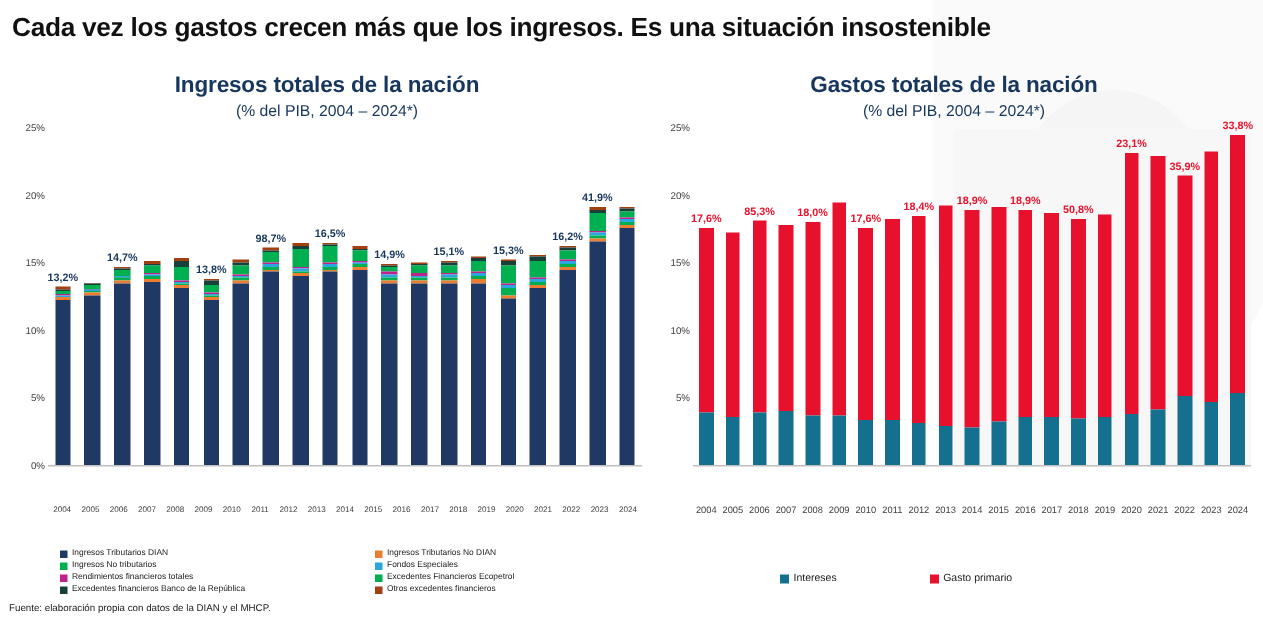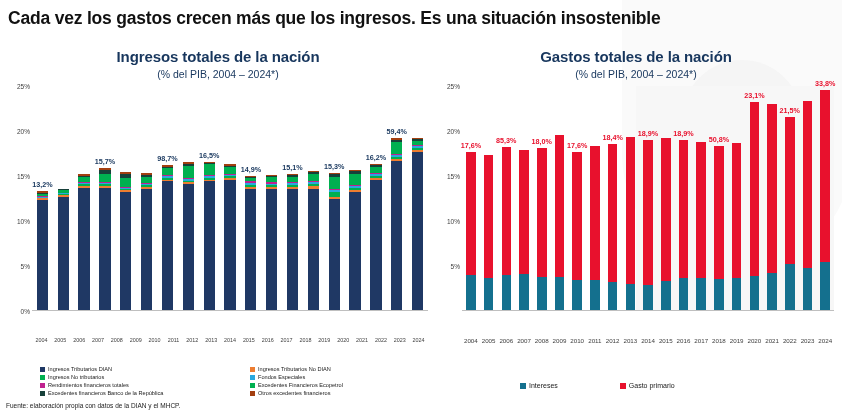--- a/index.html
+++ b/index.html
@@ -152,54 +152,67 @@
               <div class="seg" style="height: 1.8px; background: rgb(237, 125, 49);"></div>
               <div class="seg" style="height: 0.9px; background: rgb(0, 176, 80);"></div>
               <div class="seg" style="height: 0.72px; background: rgb(41, 168, 223);"></div>
               <div class="seg" style="height: 0.45px; background: rgb(192, 33, 143);"></div>
               <div class="seg" style="height: 2.7px; background: rgb(0, 176, 80);"></div>
               <div class="seg" style="height: 0.72px; background: rgb(23, 64, 58);"></div>
               <div class="seg" style="height: 0.81px; background: rgb(163, 63, 16);"></div>
             </div>
           </div>
           <div class="bar-slot">
+            <div class="dlabel dlabel-left" style="bottom: 134.3px;">14,7%</div>
+            <div class="bar" style="height: 132.3px;">
+              <div class="seg" style="height: 121.5px; background: rgb(31, 56, 100);"></div>
+              <div class="seg" style="height: 1.8px; background: rgb(237, 125, 49);"></div>
+              <div class="seg" style="height: 1.35px; background: rgb(0, 176, 80);"></div>
+              <div class="seg" style="height: 0.9px; background: rgb(41, 168, 223);"></div>
+              <div class="seg" style="height: 0.72px; background: rgb(192, 33, 143);"></div>
+              <div class="seg" style="height: 4.05px; background: rgb(0, 176, 80);"></div>
+              <div class="seg" style="height: 1.08px; background: rgb(23, 64, 58);"></div>
+              <div class="seg" style="height: 0.9px; background: rgb(163, 63, 16);"></div>
+            </div>
+          </div>
+          <div class="bar-slot">
             <div class="bar" style="height: 135.9px;">
               <div class="seg" style="height: 122.4px; background: rgb(31, 56, 100);"></div>
               <div class="seg" style="height: 1.8px; background: rgb(237, 125, 49);"></div>
               <div class="seg" style="height: 1.35px; background: rgb(0, 176, 80);"></div>
               <div class="seg" style="height: 1.35px; background: rgb(41, 168, 223);"></div>
               <div class="seg" style="height: 0.9px; background: rgb(192, 33, 143);"></div>
               <div class="seg" style="height: 4.95px; background: rgb(0, 176, 80);"></div>
               <div class="seg" style="height: 1.8px; background: rgb(23, 64, 58);"></div>
               <div class="seg" style="height: 1.35px; background: rgb(163, 63, 16);"></div>
             </div>
           </div>
           <div class="bar-slot">
-            <div class="dlabel dlabel-left" style="bottom: 143.66px;">15,7%</div>
-            <div class="bar" style="height: 141.66px;">
-              <div class="seg" style="height: 122.4px; background: rgb(31, 56, 100);"></div>
-              <div class="seg" style="height: 1.8px; background: rgb(237, 125, 49);"></div>
-              <div class="seg" style="height: 1.35px; background: rgb(0, 176, 80);"></div>
-              <div class="seg" style="height: 1.35px; background: rgb(41, 168, 223);"></div>
-              <div class="seg" style="height: 0.9px; background: rgb(192, 33, 143);"></div>
-              <div class="seg" style="height: 8.1px; background: rgb(0, 176, 80);"></div>
-              <div class="seg" style="height: 4.5px; background: rgb(23, 64, 58);"></div>
-              <div class="seg" style="height: 1.26px; background: rgb(163, 63, 16);"></div>
-            </div>
-          </div>
-          <div class="bar-slot">
             <div class="bar" style="height: 137.61px;">
               <div class="seg" style="height: 117.9px; background: rgb(31, 56, 100);"></div>
               <div class="seg" style="height: 1.8px; background: rgb(237, 125, 49);"></div>
               <div class="seg" style="height: 1.35px; background: rgb(0, 176, 80);"></div>
               <div class="seg" style="height: 1.35px; background: rgb(41, 168, 223);"></div>
               <div class="seg" style="height: 0.9px; background: rgb(192, 33, 143);"></div>
               <div class="seg" style="height: 8.55px; background: rgb(0, 176, 80);"></div>
               <div class="seg" style="height: 4.5px; background: rgb(23, 64, 58);"></div>
               <div class="seg" style="height: 1.26px; background: rgb(163, 63, 16);"></div>
+            </div>
+          </div>
+          <div class="bar-slot">
+            <div class="dlabel dlabel-left" style="bottom: 126.2px;">13,8%</div>
+            <div class="bar" style="height: 124.2px;">
+              <div class="seg" style="height: 109.8px; background: rgb(31, 56, 100);"></div>
+              <div class="seg" style="height: 1.8px; background: rgb(237, 125, 49);"></div>
+              <div class="seg" style="height: 1.35px; background: rgb(0, 176, 80);"></div>
+              <div class="seg" style="height: 0.9px; background: rgb(41, 168, 223);"></div>
+              <div class="seg" style="height: 0.72px; background: rgb(192, 33, 143);"></div>
+              <div class="seg" style="height: 5.4px; background: rgb(0, 176, 80);"></div>
+              <div class="seg" style="height: 2.7px; background: rgb(23, 64, 58);"></div>
+              <div class="seg" style="height: 1.53px; background: rgb(163, 63, 16);"></div>
             </div>
           </div>
           <div class="bar-slot">
             <div class="bar" style="height: 136.8px;">
               <div class="seg" style="height: 121.5px; background: rgb(31, 56, 100);"></div>
               <div class="seg" style="height: 1.8px; background: rgb(237, 125, 49);"></div>
               <div class="seg" style="height: 1.35px; background: rgb(0, 176, 80);"></div>
               <div class="seg" style="height: 1.35px; background: rgb(41, 168, 223);"></div>
               <div class="seg" style="height: 0.9px; background: rgb(192, 33, 143);"></div>
               <div class="seg" style="height: 6.3px; background: rgb(0, 176, 80);"></div>
@@ -339,21 +352,21 @@
               <div class="seg" style="height: 1.8px; background: rgb(237, 125, 49);"></div>
               <div class="seg" style="height: 1.8px; background: rgb(0, 176, 80);"></div>
               <div class="seg" style="height: 1.8px; background: rgb(41, 168, 223);"></div>
               <div class="seg" style="height: 0.9px; background: rgb(192, 33, 143);"></div>
               <div class="seg" style="height: 6.3px; background: rgb(0, 176, 80);"></div>
               <div class="seg" style="height: 1.8px; background: rgb(23, 64, 58);"></div>
               <div class="seg" style="height: 0.9px; background: rgb(163, 63, 16);"></div>
             </div>
           </div>
           <div class="bar-slot">
-            <div class="dlabel dlabel-left" style="bottom: 173.9px;">59,4%</div>
+            <div class="dlabel dlabel-left" style="bottom: 173.9px;">41,9%</div>
             <div class="bar" style="height: 171.9px;">
               <div class="seg" style="height: 149.4px; background: rgb(31, 56, 100);"></div>
               <div class="seg" style="height: 1.8px; background: rgb(237, 125, 49);"></div>
               <div class="seg" style="height: 1.8px; background: rgb(0, 176, 80);"></div>
               <div class="seg" style="height: 2.25px; background: rgb(41, 168, 223);"></div>
               <div class="seg" style="height: 0.9px; background: rgb(192, 33, 143);"></div>
               <div class="seg" style="height: 11.7px; background: rgb(0, 176, 80);"></div>
               <div class="seg" style="height: 2.7px; background: rgb(23, 64, 58);"></div>
               <div class="seg" style="height: 1.35px; background: rgb(163, 63, 16);"></div>
             </div>
@@ -523,21 +536,21 @@
               <div class="seg" style="height: 173.7px; background: rgb(232, 17, 45);"></div>
             </div>
           </div>
           <div class="bar-slot">
             <div class="bar" style="height: 206.1px;">
               <div class="seg" style="height: 36.9px; background: rgb(20, 112, 142);"></div>
               <div class="seg" style="height: 169.2px; background: rgb(232, 17, 45);"></div>
             </div>
           </div>
           <div class="bar-slot">
-            <div class="dlabel dlabel-right" style="bottom: 195.5px;">21,5%</div>
+            <div class="dlabel dlabel-right" style="bottom: 195.5px;">35,9%</div>
             <div class="bar" style="height: 193.5px;">
               <div class="seg" style="height: 45.9px; background: rgb(20, 112, 142);"></div>
               <div class="seg" style="height: 147.6px; background: rgb(232, 17, 45);"></div>
             </div>
           </div>
           <div class="bar-slot">
             <div class="bar" style="height: 208.8px;">
               <div class="seg" style="height: 42.3px; background: rgb(20, 112, 142);"></div>
               <div class="seg" style="height: 166.5px; background: rgb(232, 17, 45);"></div>
             </div>

